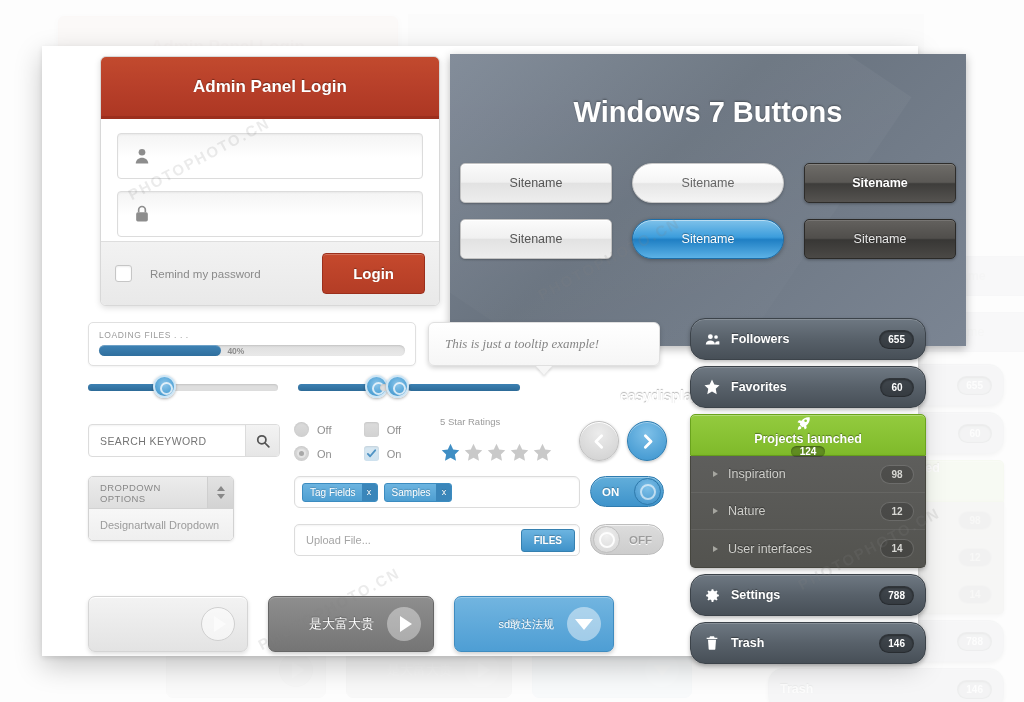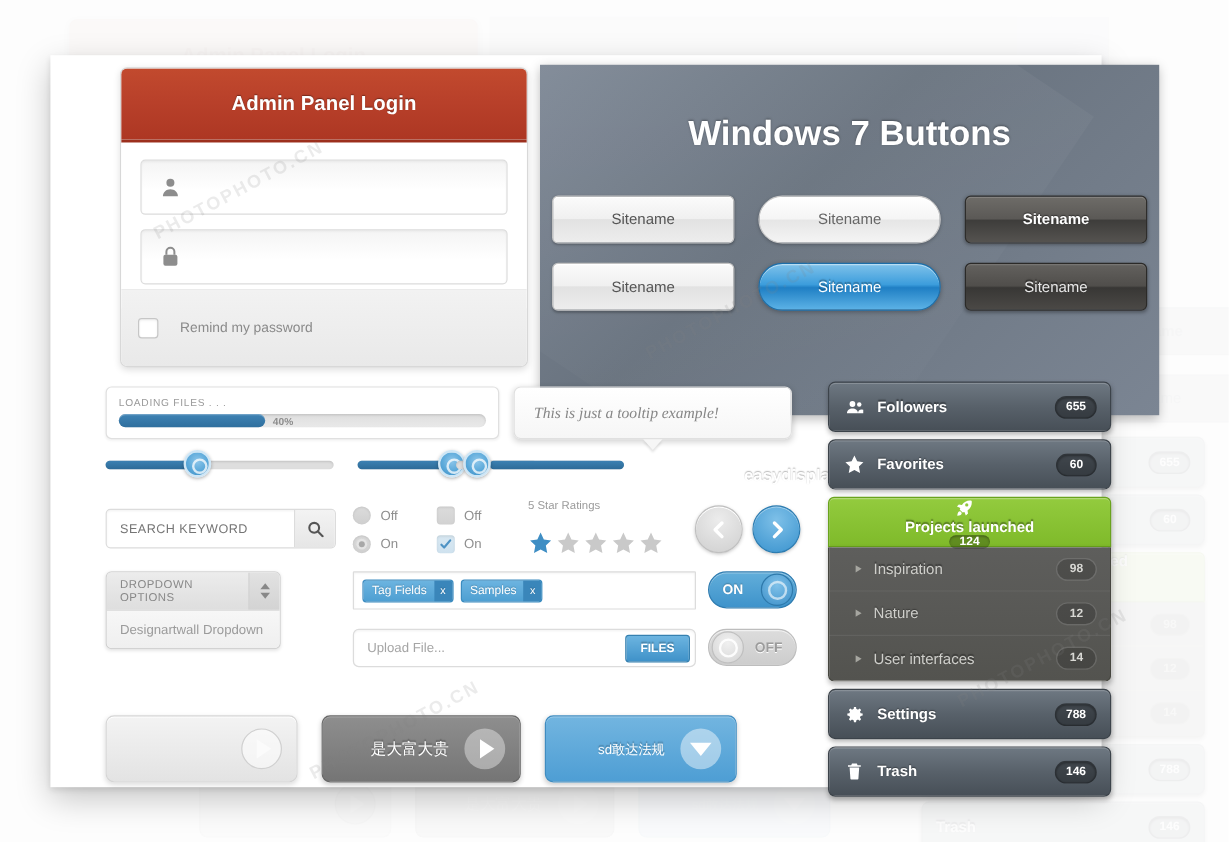--- a/index.html
+++ b/index.html
@@ -298,21 +298,21 @@
     background: linear-gradient(to bottom, #f7f7f7, #efefef);
     border-bottom: 1px solid #e2e2e2;
     cursor: pointer;
   }
   .dd-item:last-child { border-bottom: none; }
 
   
   .tag-field {
     position: absolute; left: 252px; top: 430px;
     width: 286px; height: 32px;
-    background: #fff; border: 1px solid #dcdcdc; border-radius: 1px;
+    background: #fff; border: 1px solid #dcdcdc; border-radius: 6px;
     display: flex; align-items: center; padding-left: 7px; gap: 6px;
     box-shadow: inset 0 1px 2px rgba(0,0,0,0.05);
   }
   .tag {
     height: 19px; border-radius: 3px;
     background: linear-gradient(to bottom, #6cb4e0, #4e9fd2);
     border: 1px solid #3c8cc0;
     display: flex; align-items: center; padding-left: 7px;
     font-size: 10px; color: #fff;
     text-shadow: 0 -1px 1px rgba(0,0,0,0.2);
@@ -448,21 +448,21 @@
   .media-btn.light .media-circle { background: rgba(255,255,255,0.55); border: 1px solid #d0d0d0; }
   .media-btn.gray .media-circle { background: rgba(255,255,255,0.38); }
   .media-btn.blue .media-circle { background: rgba(255,255,255,0.45); }
   .play-tri { width: 0; height: 0; border-top: 8px solid transparent; border-bottom: 8px solid transparent; border-left: 12px solid #fff; margin-left: 3px; }
   .play-tri.dim { border-left-color: #fbfbfb; }
   .down-tri { width: 0; height: 0; border-left: 9px solid transparent; border-right: 9px solid transparent; border-top: 11px solid #fff; }
 
   
   .sidebar { position: absolute; left: 648px; top: 272px; width: 236px; }
   .sb-row {
-    height: 42px; border-radius: 6px; margin-bottom: 6px;
+    height: 42px; border-radius: 15px; margin-bottom: 6px;
     display: flex; align-items: center; padding: 0 11px;
     cursor: pointer;
   }
   .sb-row.dark {
     background: linear-gradient(to bottom, #6e7882, #58616a 50%, #474f57 100%);
     border: 1px solid #3c434a;
     box-shadow: 0 2px 4px rgba(0,0,0,0.28), inset 0 1px 0 rgba(255,255,255,0.18);
   }
   .sb-row.green {
     background: linear-gradient(to bottom, #93cb3e, #7fba2a);
@@ -611,20 +611,21 @@
         <div class="login-field">
           <svg class="field-icon" viewBox="0 0 24 24">
             <path d="M7 10V7a5 5 0 0 1 10 0v3h-2V7a3 3 0 0 0-6 0v3z"></path>
             <rect x="5" y="10" width="14" height="11" rx="2"></rect>
           </svg>
         </div>
       </div>
       <div class="login-footer">
         <div class="remind-box"></div>
         <span class="remind-label">Remind my password</span>
+        <button class="login-btn">Login</button>
       </div>
     </div>
 
     <div class="w7-panel">
       <div class="w7-title">Windows 7 Buttons</div>
       <div class="w7-grid">
         <div class="w7-btn light">Sitename</div>
         <div class="w7-btn round">Sitename</div>
         <div class="w7-btn dark">Sitename</div>
         <div class="w7-btn light">Sitename</div>

